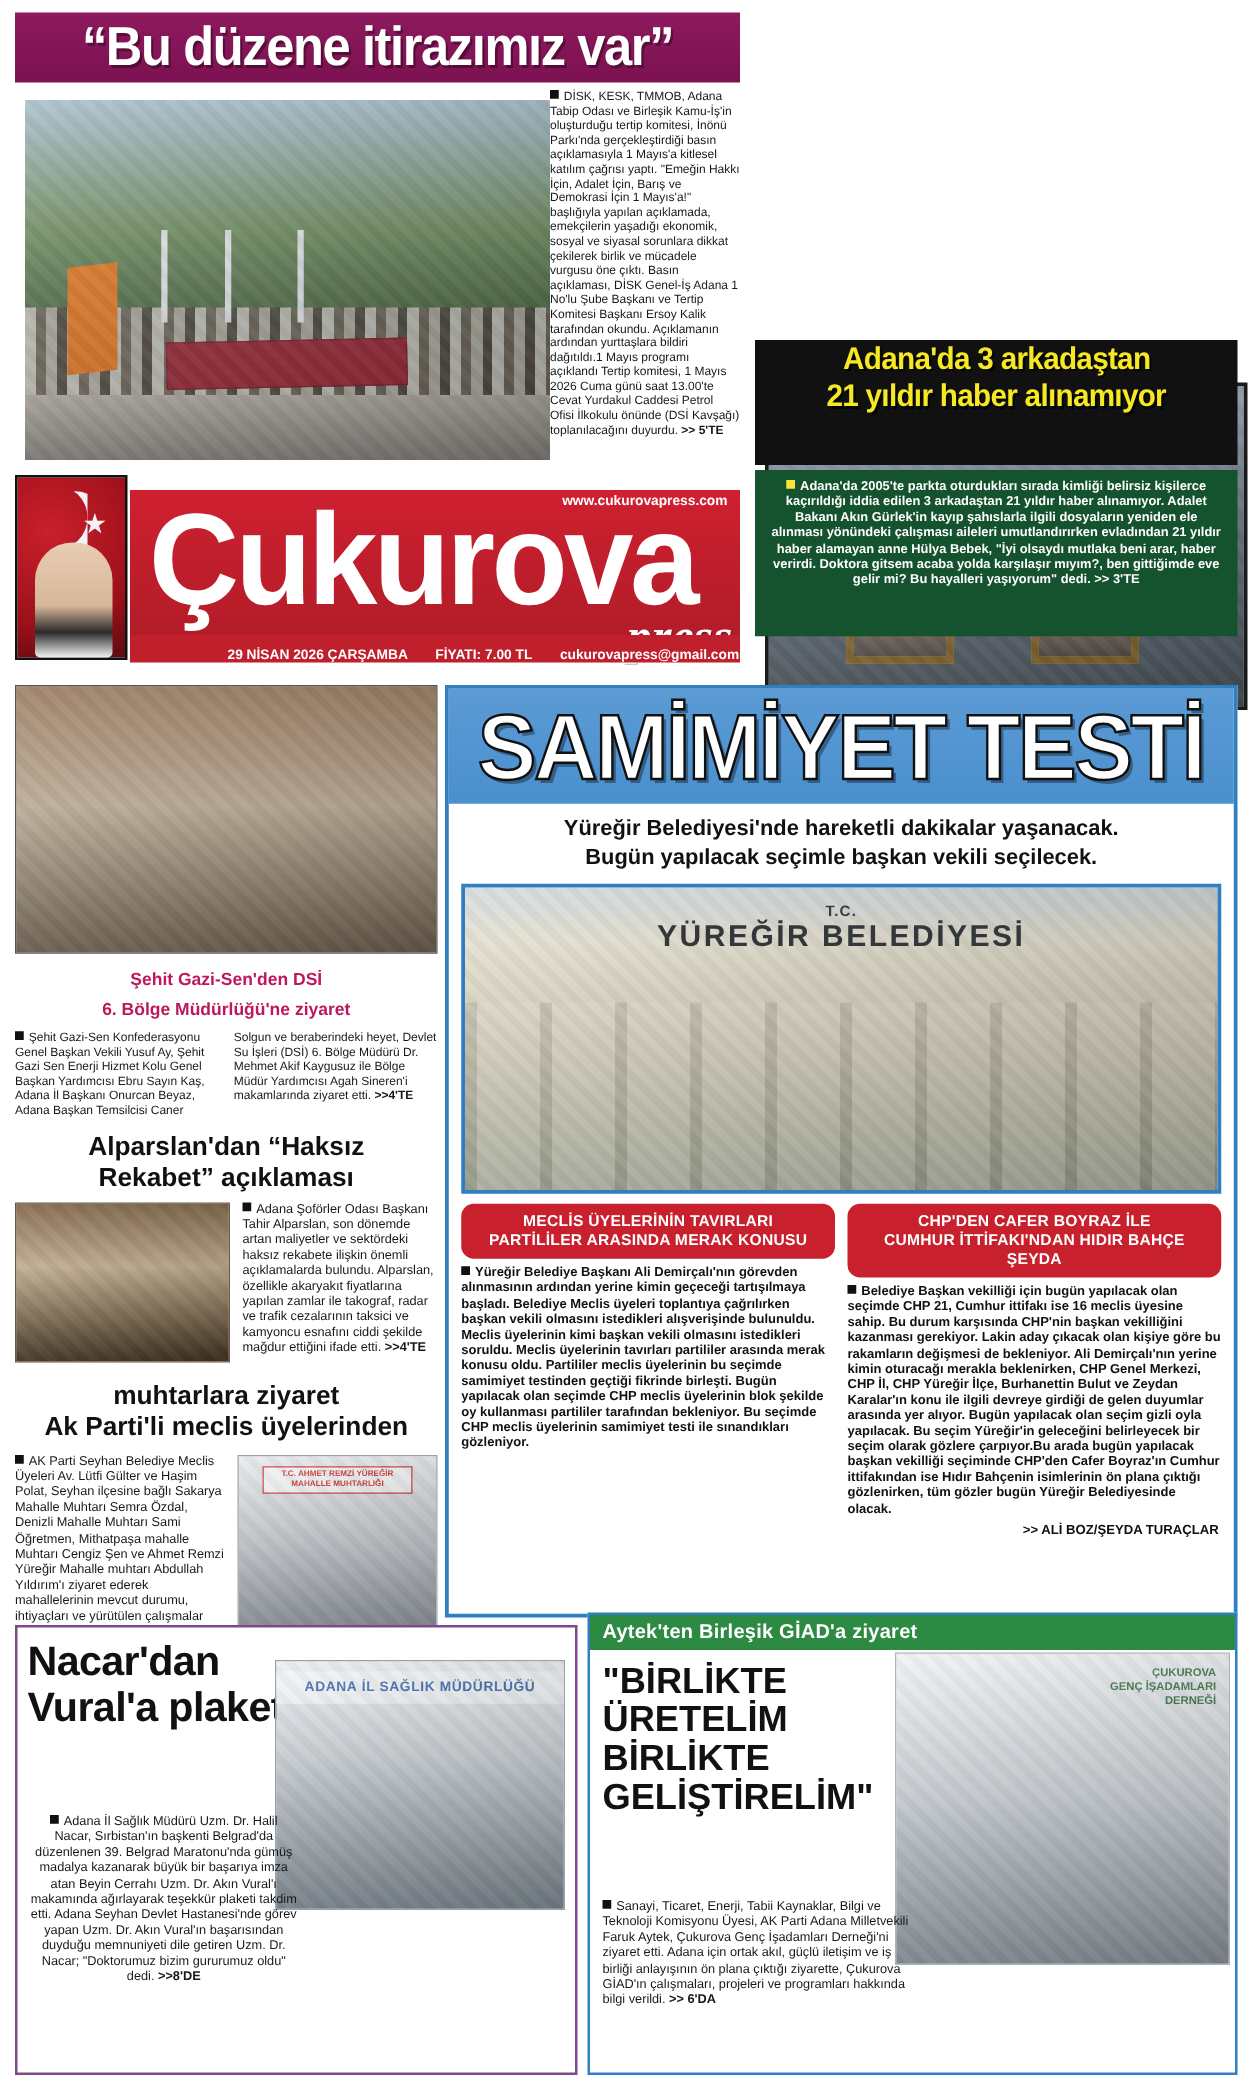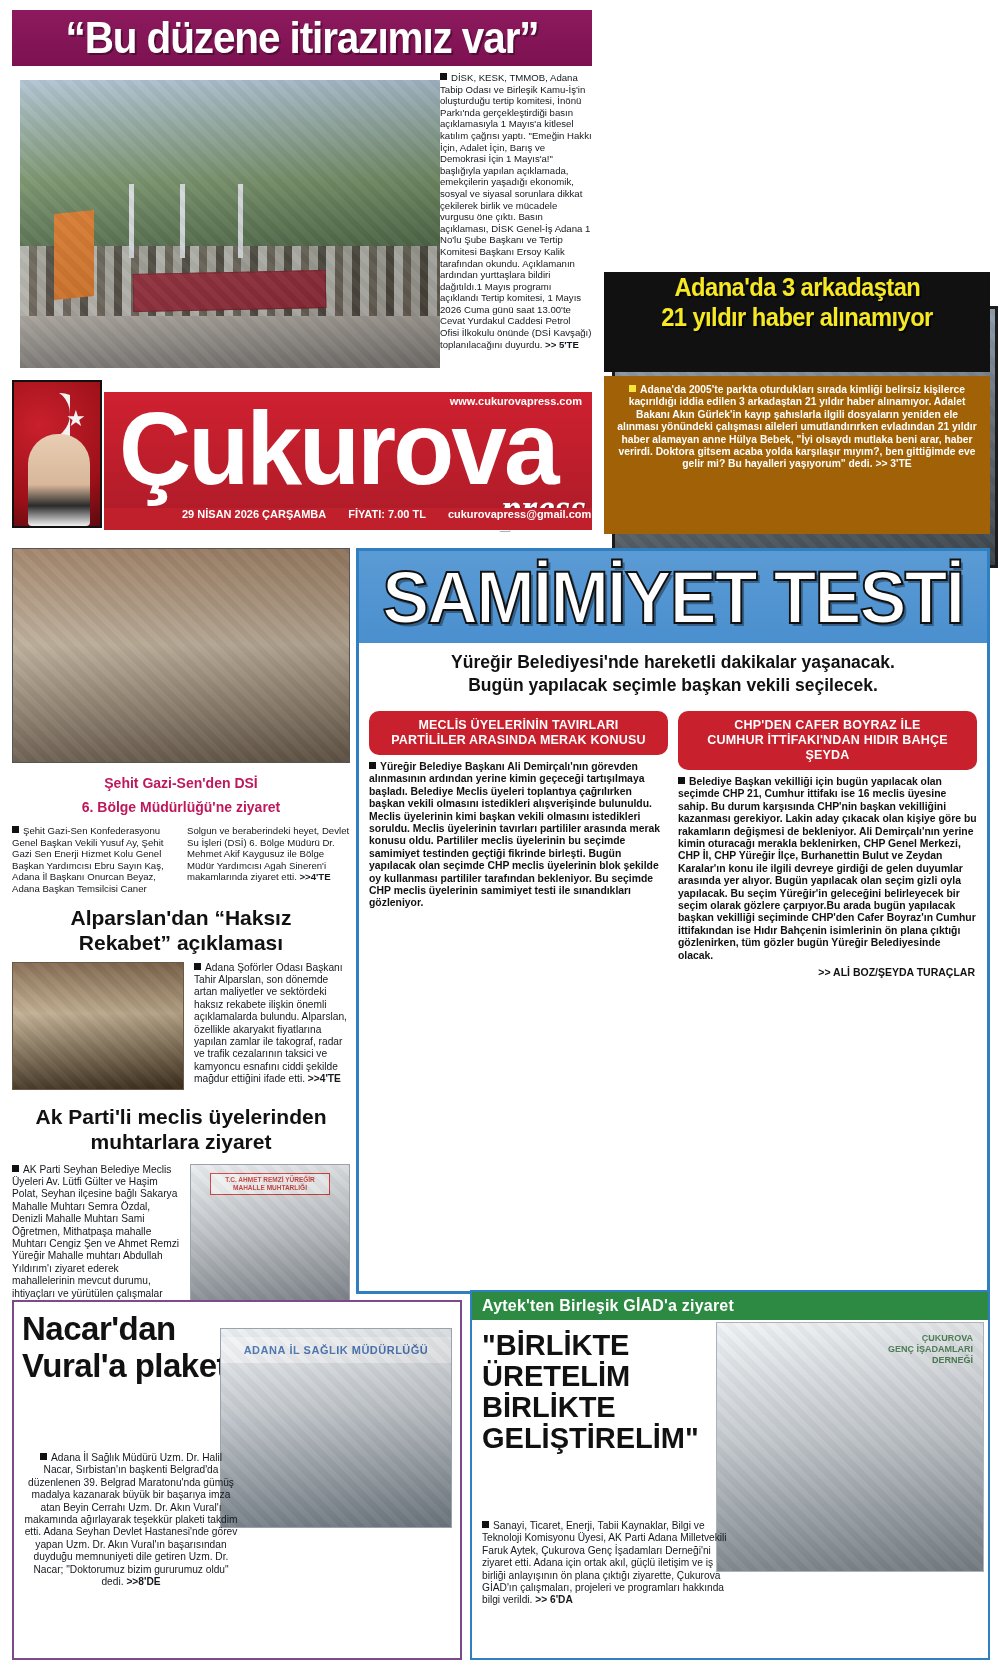--- a/index.html
+++ b/index.html
@@ -127,21 +127,21 @@
     font-family:"Liberation Serif", serif;
     font-style:italic; font-weight:bold; font-size:40px; color:#fff;
     text-shadow: 1px 1px 0 rgba(0,0,0,.3);
   }
   #logo-red .site {
     position:absolute; right:10px; top:3px; color:#fff; font-size:11px; font-weight:bold;
   }
   #date-bar {
     position:absolute; left:92px; top:142px; width:488px; height:22px;
     background:#c01f2c; color:#fff;
-    display:flex; align-items:flex-start; gap:22px; padding-left:78px;
+    display:flex; align-items:flex-end; gap:22px; padding-left:78px;
     font-size:11px; font-weight:bold;
   }
 
   
   #tr-photo {
     left:604px; top:10px; width:386px; height:262px;
     background: linear-gradient(180deg,#8ea0b2 0%, #6d7a86 40%, #4f5a64 100%);
     border:3px solid #1b1b1b;
   }
   #tr-photo .frameA, #tr-photo .frameB {
@@ -156,22 +156,22 @@
     left:604px; top:272px; width:386px; height:100px;
     background:#111; display:flex; flex-direction:column; 
     align-items:center; padding:0 6px;
   }
   #tr-head .l {
     color:#f6e823; font-weight:bold; font-size:25px; line-height:30px;
     letter-spacing:-.6px; transform:scaleX(.95); white-space:nowrap;
     text-shadow: 2px 2px 0 rgba(0,0,0,.65);
   }
   #tr-body {
-    left:604px; top:376px; width:386px; height:158px;
-    background:#a16207; color:#fff; padding:8px 12px 4px 12px;
+    left:604px; top:376px; width:386px; height:133px;
+    background:#14532d; color:#fff; padding:8px 12px 4px 12px;
   }
   #tr-body p { font-size:10.3px; line-height:12.4px; text-align:center; font-weight:bold; }
 
   
   #sam {
     left:356px; top:548px; width:634px; height:746px;
     border:3px solid #2f7fc1; background:#fff;
   }
   #sam-title {
     height:92px; background:linear-gradient(180deg,#5b9bd5,#4a8fce);
@@ -374,42 +374,47 @@
     <div style="position:relative; height:138px;">
       <div class="photo" style="position:absolute;left:0;top:0;width:172px;height:128px;
            background:linear-gradient(180deg,#6d4e2e 0%,#cbb48f 40%,#4c3a24 100%);border:1px solid #6a5a44;"></div>
       <div class="body-text" style="position:absolute;left:182px;top:0;width:156px;">
         <span class="bq"></span><span>Adana Şoförler Odası Başkanı Tahir Alparslan, son dönemde artan maliyetler ve sektördeki haksız rekabete ilişkin önemli açıklamalarda bulundu. Alparslan, özellikle akaryakıt fiyatlarına yapılan zamlar ile takograf, radar ve trafik cezalarının taksici ve kamyoncu esnafını ciddi şekilde mağdur ettiğini ifade etti.</span>
         <b>&gt;&gt;4'TE</b>
       </div>
     </div>
 
     <div class="hl3" style="margin-top:4px;">
+      <div>muhtarlara ziyaret</div>
       <div>Ak Parti'li meclis üyelerinden</div>
-      <div>muhtarlara ziyaret</div>
     </div>
 
     <div id="akp" style="position:relative; height:160px;">
       <div class="photo ph">
         <div class="sign">T.C. AHMET REMZİ YÜREĞİR MAHALLE MUHTARLIĞI</div>
       </div>
       <div class="body-text" style="position:absolute;left:0;top:0;width:168px;">
         <span class="bq"></span><span>AK Parti Seyhan Belediye Meclis Üyeleri Av. Lütfi Gülter ve Haşim Polat, Seyhan ilçesine bağlı Sakarya Mahalle Muhtarı Semra Özdal, Denizli Mahalle Muhtarı Sami Öğretmen, Mithatpaşa mahalle Muhtarı Cengiz Şen ve Ahmet Remzi Yüreğir Mahalle muhtarı Abdullah Yıldırım'ı ziyaret ederek mahallelerinin mevcut durumu, ihtiyaçları ve yürütülen çalışmalar hakkında istişarelerde bulundular.</span>
         <b>&gt;&gt;5'TE</b>
       </div>
     </div>
   </div>
 
   <div class="abs" id="sam">
     <div id="sam-title">
       <span>SAMİMİYET TESTİ</span>
     </div>
     <div id="sam-sub">
       <div>Yüreğir Belediyesi'nde hareketli dakikalar yaşanacak.</div>
       <div>Bugün yapılacak seçimle başkan vekili seçilecek.</div>
+    </div>
+    <div class="photo" id="sam-photo">
+      <div class="tc" style="z-index:2">T.C.</div>
+      <div class="bel" style="z-index:2">YÜREĞİR BELEDİYESİ</div>
+      <div class="cols"></div>
     </div>
     <div id="sam-cols">
       <div class="c">
         <div class="redbox">
           <div>MECLİS ÜYELERİNİN TAVIRLARI</div>
           <div>PARTİLİLER ARASINDA MERAK KONUSU</div>
         </div>
         <div class="txt">
           <span class="bq"></span><span>Yüreğir Belediye Başkanı Ali Demirçalı'nın görevden alınmasının ardından yerine kimin geçeceği tartışılmaya başladı. Belediye Meclis üyeleri toplantıya çağrılırken başkan vekili olmasını istedikleri alışverişinde bulunuldu. Meclis üyelerinin kimi başkan vekili olmasını istedikleri soruldu. Meclis üyelerinin tavırları partililer arasında merak konusu oldu. Partililer meclis üyelerinin bu seçimde samimiyet testinden geçtiği fikrinde birleşti. Bugün yapılacak olan seçimde CHP meclis üyelerinin blok şekilde oy kullanması partililer tarafından bekleniyor. Bu seçimde CHP meclis üyelerinin samimiyet testi ile sınandıkları gözleniyor.</span>
         </div>

